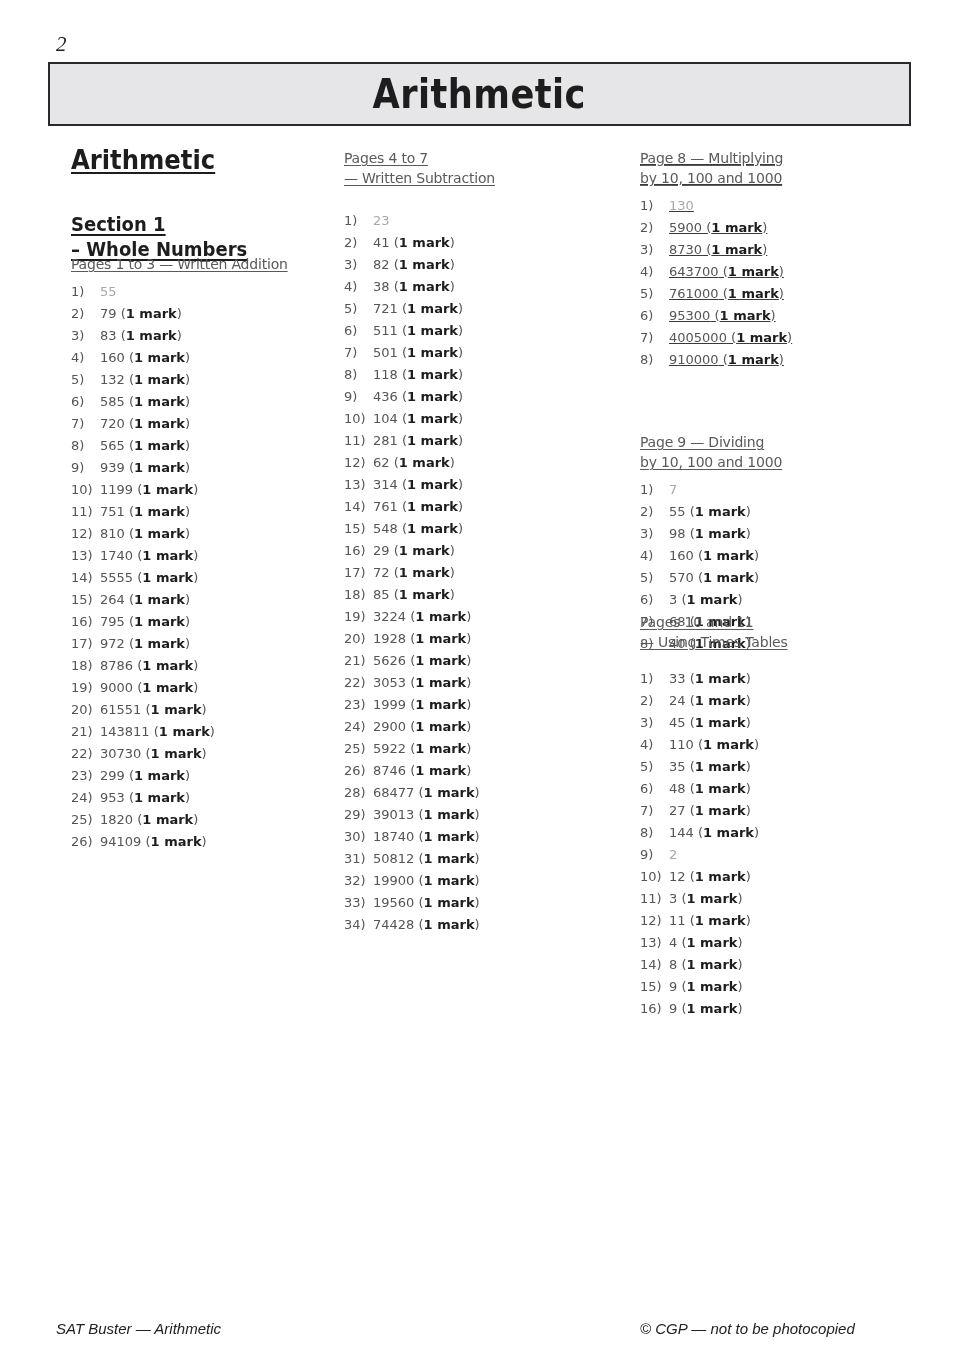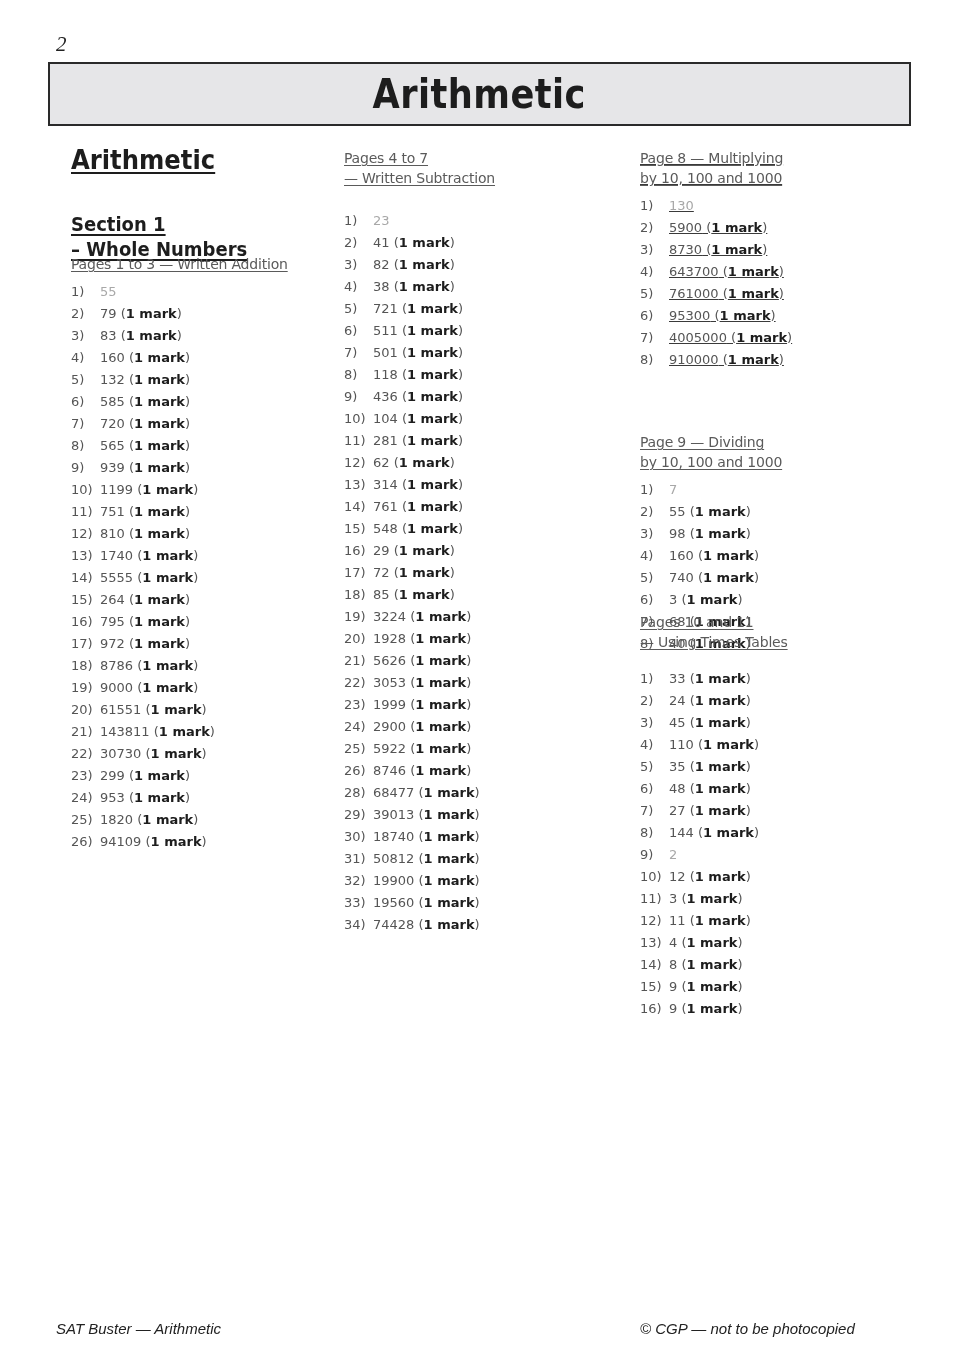--- a/index.html
+++ b/index.html
@@ -143,21 +143,21 @@
   <div style="position:absolute; top:392px; left:0; width:260px;margin-top:40px;">
     <div class="sub-heading">
       <div><span>Page 9 — Dividing</span></div>
       <div><span>by 10, 100 and 1000</span></div>
     </div>
     <ul class="answers" style="margin-top:7px;">
         <li><span class="num">1)</span><span class="val example">7</span></li>
         <li><span class="num">2)</span><span class="val">55</span><span class="mk"> (<b>1 mark</b>)</span></li>
         <li><span class="num">3)</span><span class="val">98</span><span class="mk"> (<b>1 mark</b>)</span></li>
         <li><span class="num">4)</span><span class="val">160</span><span class="mk"> (<b>1 mark</b>)</span></li>
-        <li><span class="num">5)</span><span class="val">740</span><span class="mk"> (<b>1 mark</b>)</span></li>
+        <li><span class="num">5)</span><span class="val">570</span><span class="mk"> (<b>1 mark</b>)</span></li>
         <li><span class="num">6)</span><span class="val">3</span><span class="mk"> (<b>1 mark</b>)</span></li>
         <li><span class="num">7)</span><span class="val">68</span><span class="mk"> (<b>1 mark</b>)</span></li>
         <li><span class="num">8)</span><span class="val">40</span><span class="mk"> (<b>1 mark</b>)</span></li>
       </ul>
   </div>
   <div style="position:absolute; top:612px; left:0; width:260px;">
     <div class="sub-heading">
       <div><span>Pages 10 and 11</span></div>
       <div><span>— Using Times Tables</span></div>
     </div>

